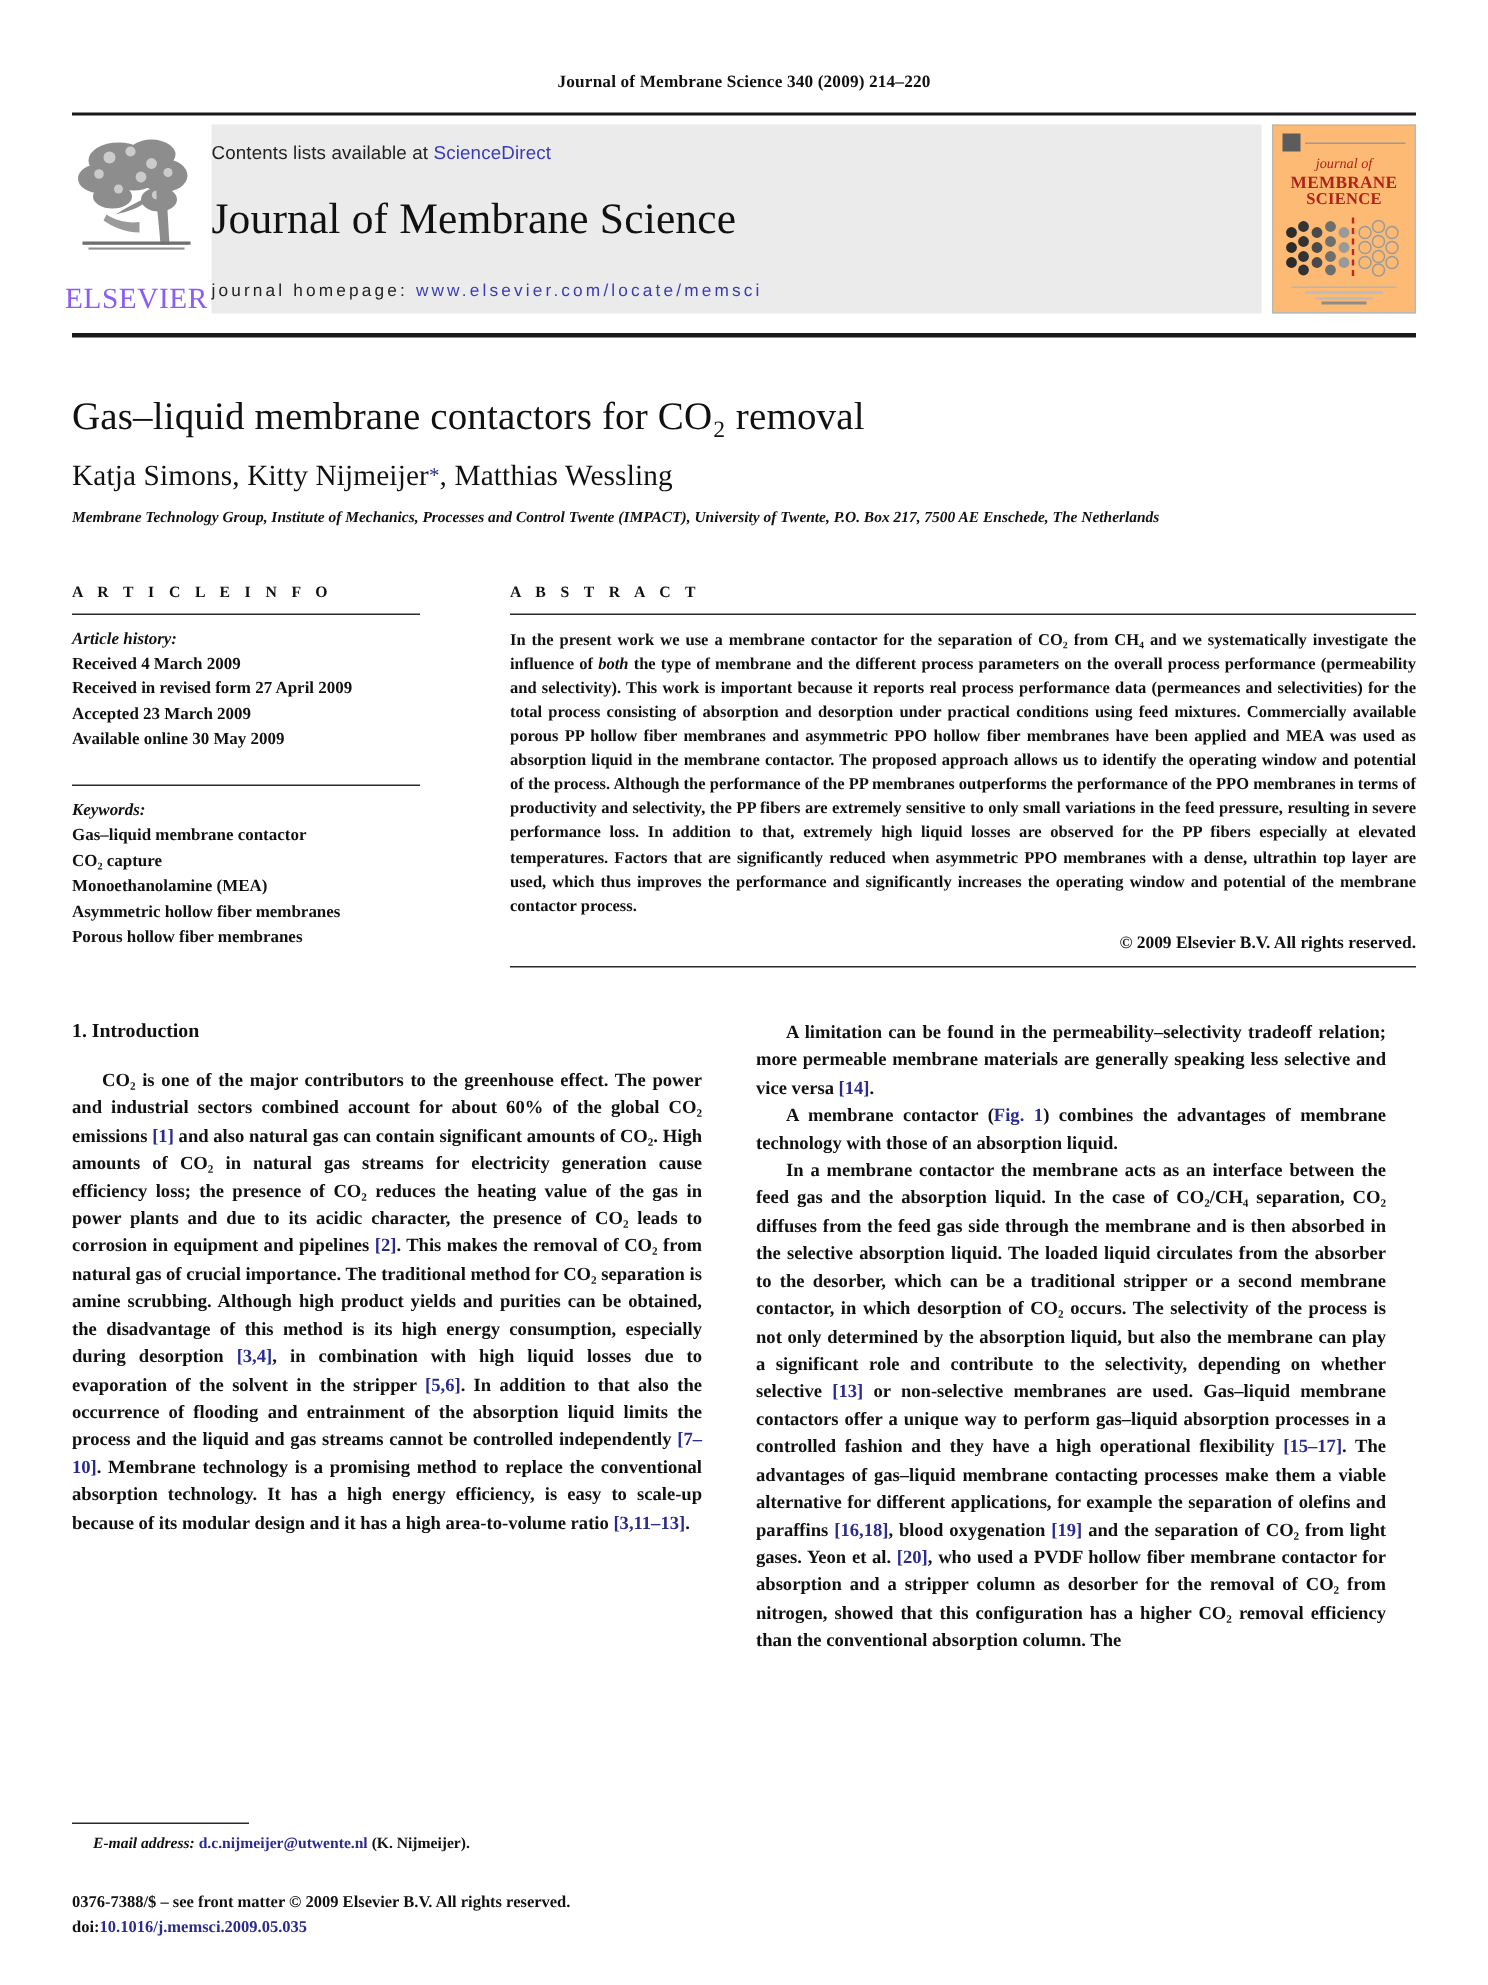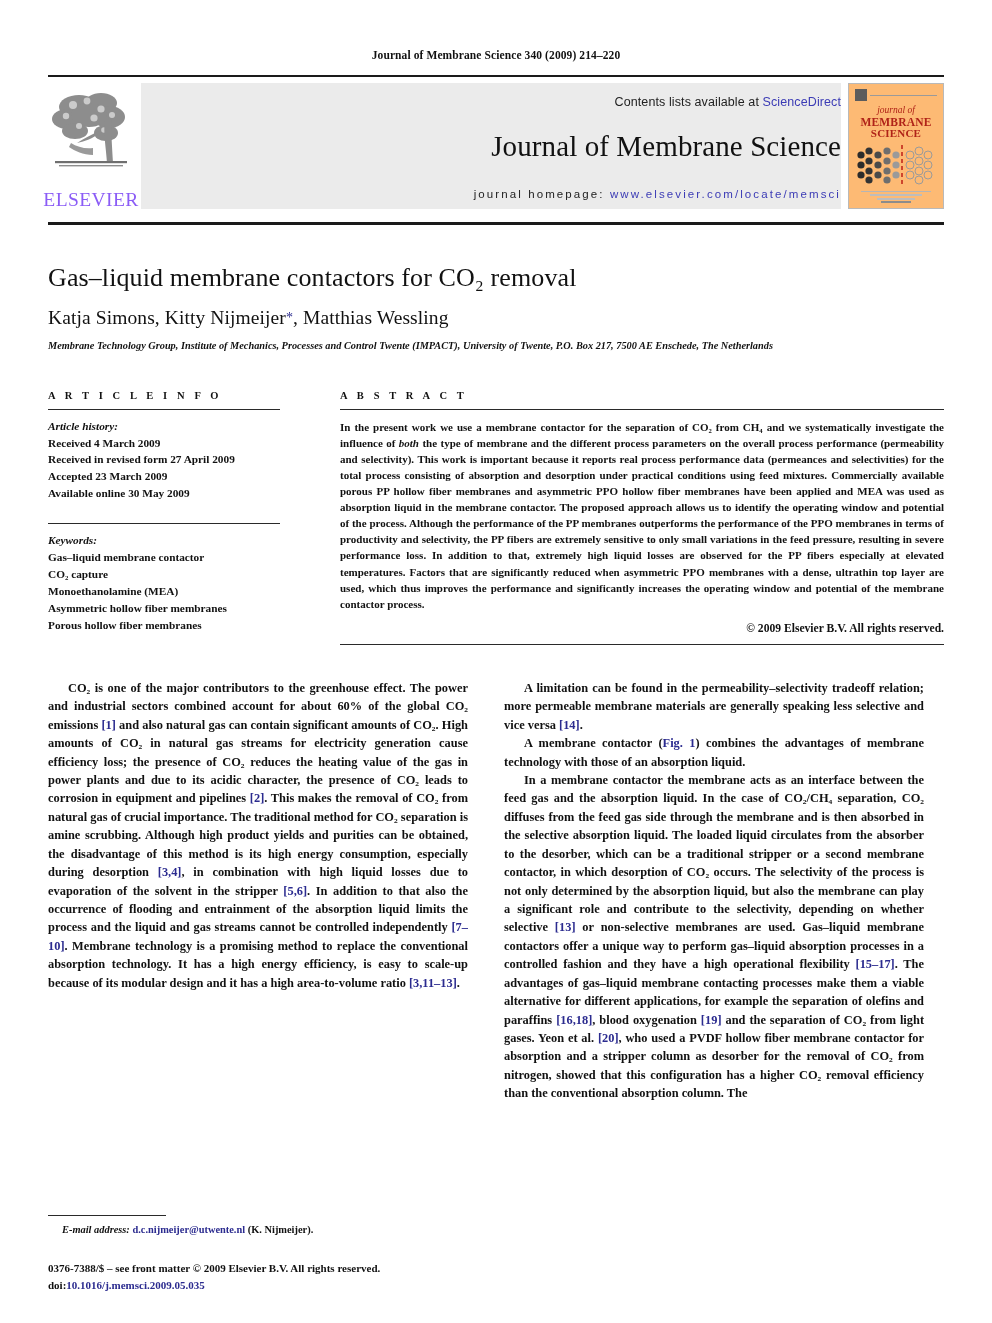--- a/index.html
+++ b/index.html
@@ -67,21 +67,21 @@
     line-height: 1;
     white-space: nowrap;
     font-weight: normal;
   }
   .banner {
     flex: 1 1 auto;
     background: #ebebeb;
     height: 126px;
     display: flex;
     flex-direction: column;
-    align-items: flex-end;
+    align-items: flex-start;
     justify-content: flex-start;
     box-sizing: border-box;
     padding-top: 12px;
   }
   .contents-line {
     font-family: "Liberation Sans", sans-serif;
     font-size: 12.5px;
     color: #222;
     letter-spacing: 0.1px;
   }
@@ -486,20 +486,21 @@
       <div class="hr-thin"></div>
       <div class="abstract-body"><span>In the present work we use a membrane contactor for the separation of CO₂ from CH₄ and we systematically investigate the influence of </span><em>both</em><span> the type of membrane and the different process parameters on the overall process performance (permeability and selectivity). This work is important because it reports real process performance data (permeances and selectivities) for the total process consisting of absorption and desorption under practical conditions using feed mixtures. Commercially available porous PP hollow fiber membranes and asymmetric PPO hollow fiber membranes have been applied and MEA was used as absorption liquid in the membrane contactor. The proposed approach allows us to identify the operating window and potential of the process. Although the performance of the PP membranes outperforms the performance of the PPO membranes in terms of productivity and selectivity, the PP fibers are extremely sensitive to only small variations in the feed pressure, resulting in severe performance loss. In addition to that, extremely high liquid losses are observed for the PP fibers especially at elevated temperatures. Factors that are significantly reduced when asymmetric PPO membranes with a dense, ultrathin top layer are used, which thus improves the performance and significantly increases the operating window and potential of the membrane contactor process.</span></div>
       <div class="copyright">© 2009 Elsevier B.V. All rights reserved.</div>
       <div class="hr-after-abstract"></div>
     </div>
   </div>
 
   <div class="body-cols">
 
     <div class="bcol">
+      <h2 class="sec-title">1. Introduction</h2>
       <p class="para"><span>CO₂ is one of the major contributors to the greenhouse effect. The power and industrial sectors combined account for about 60% of the global CO₂ emissions </span><span class="ref">[1]</span><span> and also natural gas can contain significant amounts of CO₂. High amounts of CO₂ in natural gas streams for electricity generation cause efficiency loss; the presence of CO₂ reduces the heating value of the gas in power plants and due to its acidic character, the presence of CO₂ leads to corrosion in equipment and pipelines </span><span class="ref">[2]</span><span>. This makes the removal of CO₂ from natural gas of crucial importance. The traditional method for CO₂ separation is amine scrubbing. Although high product yields and purities can be obtained, the disadvantage of this method is its high energy consumption, especially during desorption </span><span class="ref">[3,4]</span><span>, in combination with high liquid losses due to evaporation of the solvent in the stripper </span><span class="ref">[5,6]</span><span>. In addition to that also the occurrence of flooding and entrainment of the absorption liquid limits the process and the liquid and gas streams cannot be controlled independently </span><span class="ref">[7–10]</span><span>. Membrane technology is a promising method to replace the conventional absorption technology. It has a high energy efficiency, is easy to scale-up because of its modular design and it has a high area-to-volume ratio </span><span class="ref">[3,11–13]</span><span>.</span></p>
     </div>
 
     <div class="bcol">
       <p class="para"><span>A limitation can be found in the permeability–selectivity tradeoff relation; more permeable membrane materials are generally speaking less selective and vice versa </span><span class="ref">[14]</span><span>.</span></p>
       <p class="para"><span>A membrane contactor (</span><span class="ref">Fig. 1</span><span>) combines the advantages of membrane technology with those of an absorption liquid.</span></p>
       <p class="para"><span>In a membrane contactor the membrane acts as an interface between the feed gas and the absorption liquid. In the case of CO₂/CH₄ separation, CO₂ diffuses from the feed gas side through the membrane and is then absorbed in the selective absorption liquid. The loaded liquid circulates from the absorber to the desorber, which can be a traditional stripper or a second membrane contactor, in which desorption of CO₂ occurs. The selectivity of the process is not only determined by the absorption liquid, but also the membrane can play a significant role and contribute to the selectivity, depending on whether selective </span><span class="ref">[13]</span><span> or non-selective membranes are used. Gas–liquid membrane contactors offer a unique way to perform gas–liquid absorption processes in a controlled fashion and they have a high operational flexibility </span><span class="ref">[15–17]</span><span>. The advantages of gas–liquid membrane contacting processes make them a viable alternative for different applications, for example the separation of olefins and paraffins </span><span class="ref">[16,18]</span><span>, blood oxygenation </span><span class="ref">[19]</span><span> and the separation of CO₂ from light gases. Yeon et al. </span><span class="ref">[20]</span><span>, who used a PVDF hollow fiber membrane contactor for absorption and a stripper column as desorber for the removal of CO₂ from nitrogen, showed that this configuration has a higher CO₂ removal efficiency than the conventional absorption column. The</span></p>
     </div>
   </div>
 

